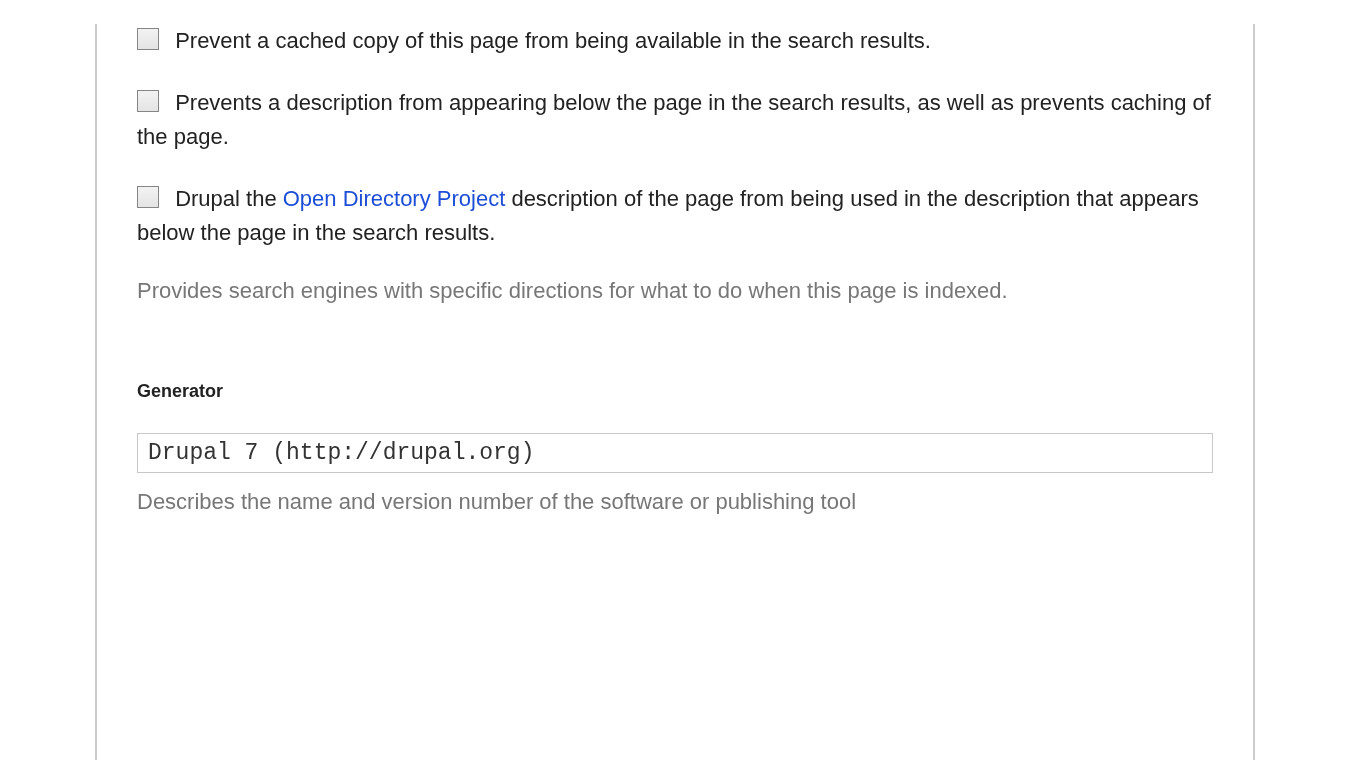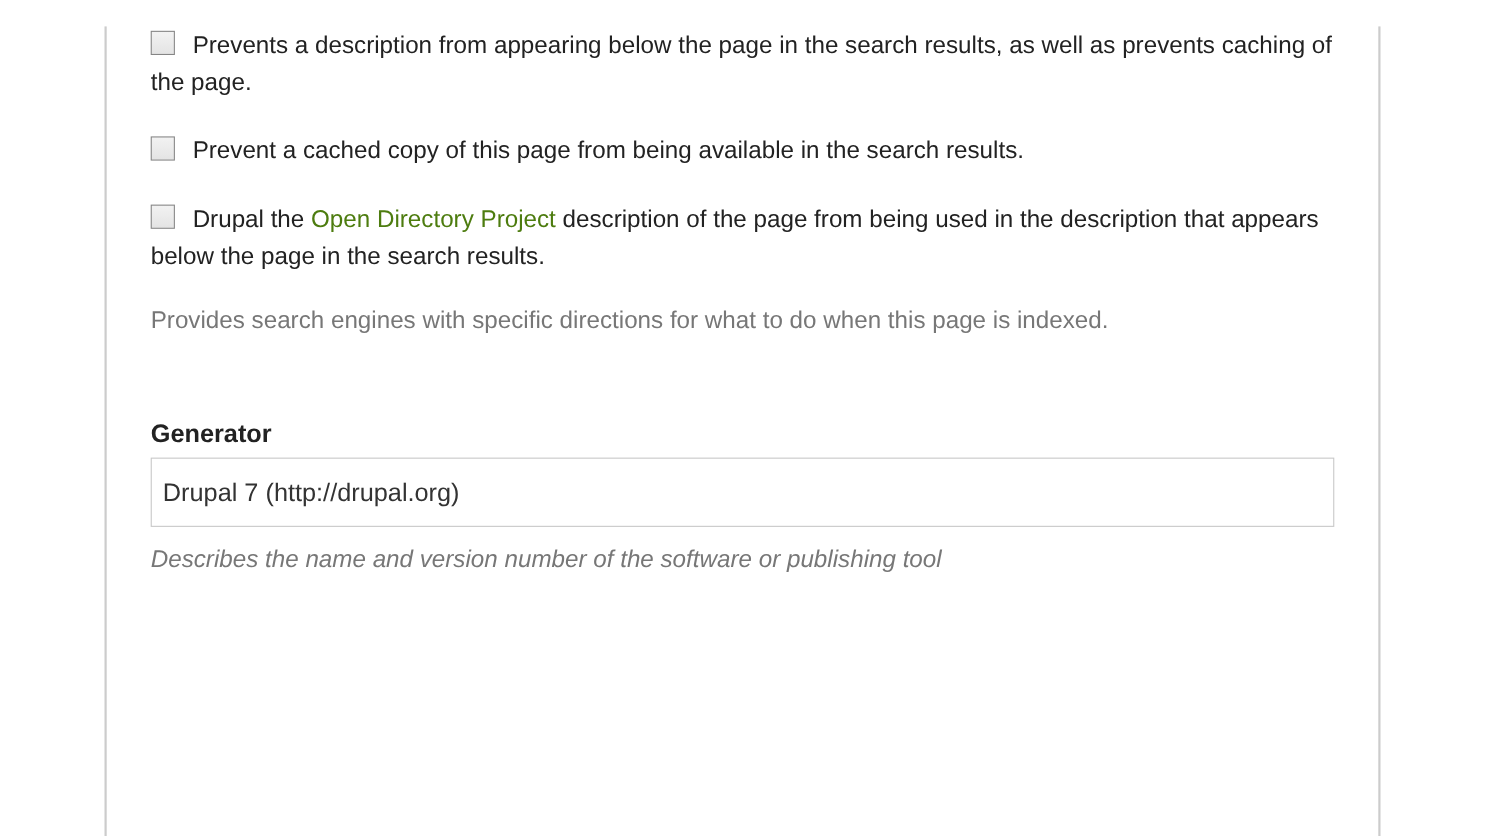--- a/index.html
+++ b/index.html
@@ -41,68 +41,68 @@
       border: 1px solid #858585;
       background: linear-gradient(to bottom, #f2f2f2 0%, #e4e4e4 100%);
       vertical-align: -2px;
       margin-right: 10px;
       cursor: pointer;
     }
     .option-text {
       display: inline;
     }
     a.link {
-      color: #4d7c0f;
+      color: #1d4ed8;
       text-decoration: none;
       text-align: center;
     }
     .help-text {
       color: #777;
       margin-top: 24px;
       line-height: 1.55;
     }
     .field-group {
       margin-top: 72px;
     }
     .field-label {
       font-weight: bold;
       color: #222;
-      font-size: 23px;
+      font-size: 18px;
       margin-bottom: 8px;
       display: block;
     }
     .text-input {
       width: 100%;
       font-size: 23px;
-      font-family: Liberation Sans, sans-serif;
-      padding: 17px 10px;
+      font-family: Liberation Mono, monospace;
+      padding: 6px 10px;
       border: 1px solid #c8c8c8;
       color: #333;
       background: #fff;
+      margin-top: 23px;
     }
     .field-help {
       color: #777;
       margin-top: 12px;
       line-height: 1.55;
-      font-style: italic;
     }
   </style>
 </head>
 <body>
 
 <div class="panel">
 
   <div class="option">
     <span class="checkbox"></span>
-    <span class="option-text"><span>Prevents a description from appearing below the page in the search results, as well as prevents caching of the page.</span></span>
+    <span class="option-text"><span>Prevent a cached copy of this page from being available in the search results.</span></span>
   </div>
 
   <div class="option">
     <span class="checkbox"></span>
-    <span class="option-text"><span>Prevent a cached copy of this page from being available in the search results.</span></span>
+    <span class="option-text"><span>Prevents a description from appearing below the page in the search results, as well as prevents caching of the page.</span></span>
   </div>
 
   <div class="option">
     <span class="checkbox"></span>
     <span class="option-text"><span>Drupal the </span><a href="#" class="link">Open Directory Project</a><span> description of the page from being used in the description that appears below the page in the search results.</span></span>
   </div>
 
 
   <div class="help-text">Provides search engines with specific directions for what to do when this page is indexed.</div>
 

